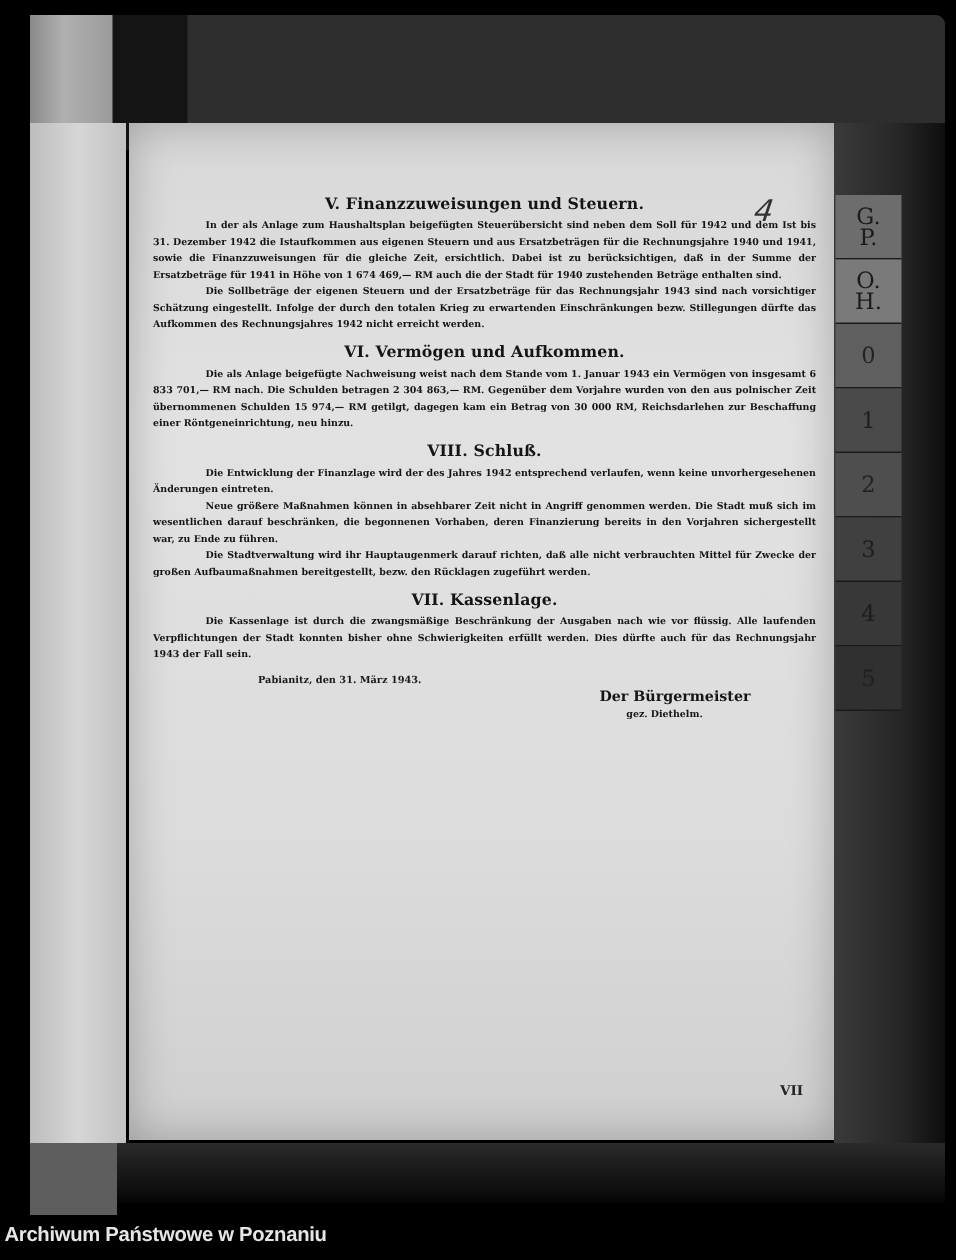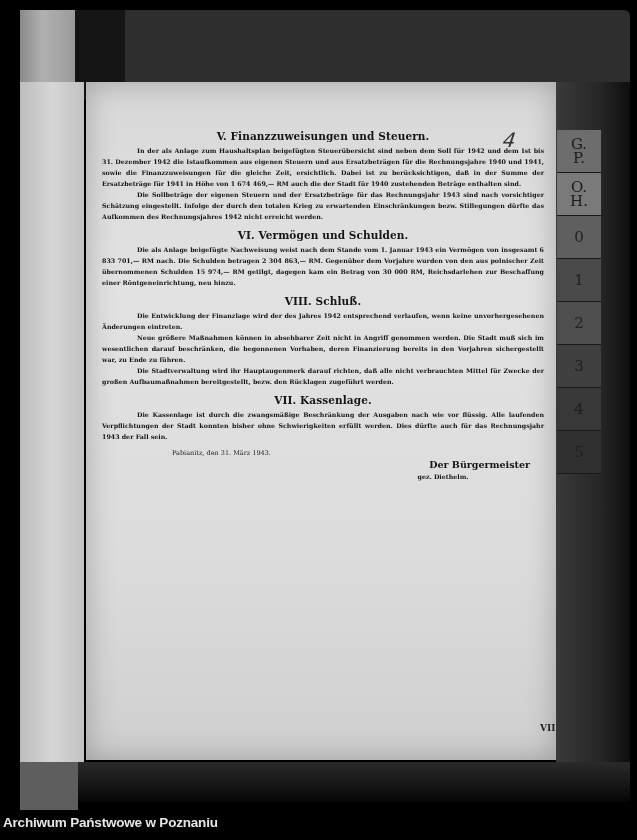--- a/index.html
+++ b/index.html
@@ -60,29 +60,29 @@
     position: absolute; left: 102px; top: 100px; width: 442px; color: #151515;
     font-size: 6.3px; line-height: 11px; margin-top: 29px;
   }
   h2 {
     margin: 0; font-weight: bold; text-align: center; font-size: 10.5px; line-height: 14px; letter-spacing: 0.1px;
   }
   .sec { margin-bottom: 6px; }
   .sec h2 { margin-bottom: 2px; }
   p { margin: 0; text-align: justify; text-indent: 35px; font-weight: bold; }
   .date {
-    position: absolute; left: 172px; top: 449px; font-size: 6.5px; font-weight: normal; color: #1a1a1a;
+    position: absolute; left: 172px; top: 449px; font-size: 6.5px; font-weight: bold; color: #1a1a1a;
   }
   .sig {
     position: absolute; left: 370px; top: 459px; width: 160px; text-align: center; color: #151515;
   }
-  .sig-title { font-size: 9.5px; font-weight: bold; display: block; text-align: right; }
+  .sig-title { font-size: 9.5px; font-weight: bold; display: block; }
   .sig-name { font-size: 6.3px; font-weight: bold; display: block; margin-top: 3px; margin-right: 14px;}
   .page-number {
-    position: absolute; left: 520px; top: 723px; font-size: 9px; font-weight: bold; color: #222; margin-left: 20px;
+    position: absolute; left: 520px; top: 723px; font-size: 9px; font-weight: bold; color: #222;
   }
   .handwritten {
     position: absolute; left: 503px; top: 128px; font-family: "DejaVu Sans", sans-serif; font-size: 20px;
     font-style: italic; color: #333; transform: skewX(-8deg);
   }
   .footer {
     position: absolute; left: 3px; top: 815px; font-family: Liberation Sans, sans-serif;
     font-weight: bold; font-size: 13.5px; color: #e6e6e6; letter-spacing: -0.2px;
   }
 </style>
@@ -113,21 +113,21 @@
 
   <div class="handwritten">4</div>
 
   <div class="content">
     <div class="sec">
       <h2>V. Finanzzuweisungen und Steuern.</h2>
       <p>In der als Anlage zum Haushaltsplan beigefügten Steuerübersicht sind neben dem Soll für 1942 und dem Ist bis 31. Dezember 1942 die Istaufkommen aus eigenen Steuern und aus Ersatzbeträgen für die Rechnungsjahre 1940 und 1941, sowie die Finanzzuweisungen für die gleiche Zeit, ersichtlich. Dabei ist zu berücksichtigen, daß in der Summe der Ersatzbeträge für 1941 in Höhe von 1 674 469,— RM auch die der Stadt für 1940 zustehenden Beträge enthalten sind.</p>
       <p>Die Sollbeträge der eigenen Steuern und der Ersatzbeträge für das Rechnungsjahr 1943 sind nach vorsichtiger Schätzung eingestellt. Infolge der durch den totalen Krieg zu erwartenden Einschränkungen bezw. Stillegungen dürfte das Aufkommen des Rechnungsjahres 1942 nicht erreicht werden.</p>
     </div>
     <div class="sec">
-      <h2>VI. Vermögen und Schulden.</h2>
+      <h2>VI. Vermögen und Aufkommen.</h2>
       <p>Die als Anlage beigefügte Nachweisung weist nach dem Stande vom 1. Januar 1943 ein Vermögen von insgesamt 6 833 701,— RM nach. Die Schulden betragen 2 304 863,— RM. Gegenüber dem Vorjahre wurden von den aus polnischer Zeit übernommenen Schulden 15 974,— RM getilgt, dagegen kam ein Betrag von 30 000 RM, Reichsdarlehen zur Beschaffung einer Röntgeneinrichtung, neu hinzu.</p>
     </div>
     <div class="sec">
       <h2>VIII. Schluß.</h2>
       <p>Die Entwicklung der Finanzlage wird der des Jahres 1942 entsprechend verlaufen, wenn keine unvorhergesehenen Änderungen eintreten.</p>
       <p>Neue größere Maßnahmen können in absehbarer Zeit nicht in Angriff genommen werden. Die Stadt muß sich im wesentlichen darauf beschränken, die begonnenen Vorhaben, deren Finanzierung bereits in den Vorjahren sichergestellt war, zu Ende zu führen.</p>
       <p>Die Stadtverwaltung wird ihr Hauptaugenmerk darauf richten, daß alle nicht verbrauchten Mittel für Zwecke der großen Aufbaumaßnahmen bereitgestellt, bezw. den Rücklagen zugeführt werden.</p>
     </div>
     <div class="sec">
       <h2>VII. Kassenlage.</h2>

